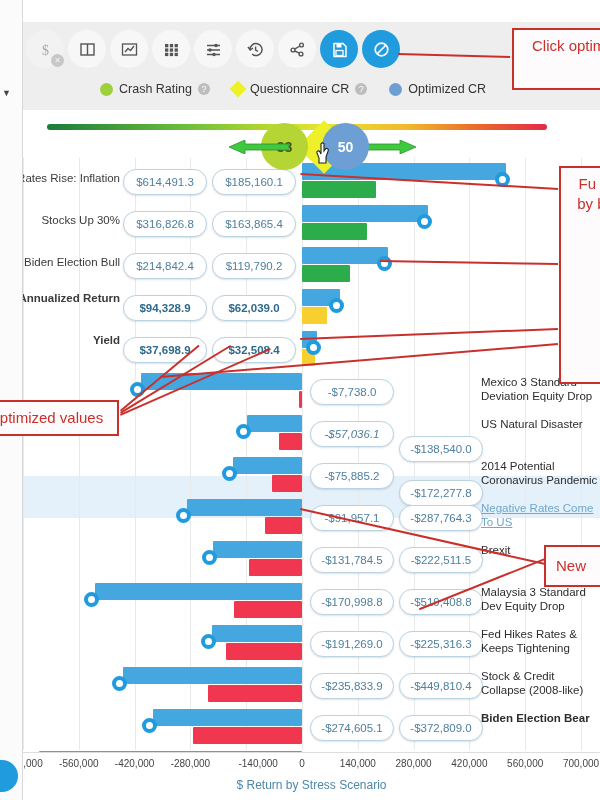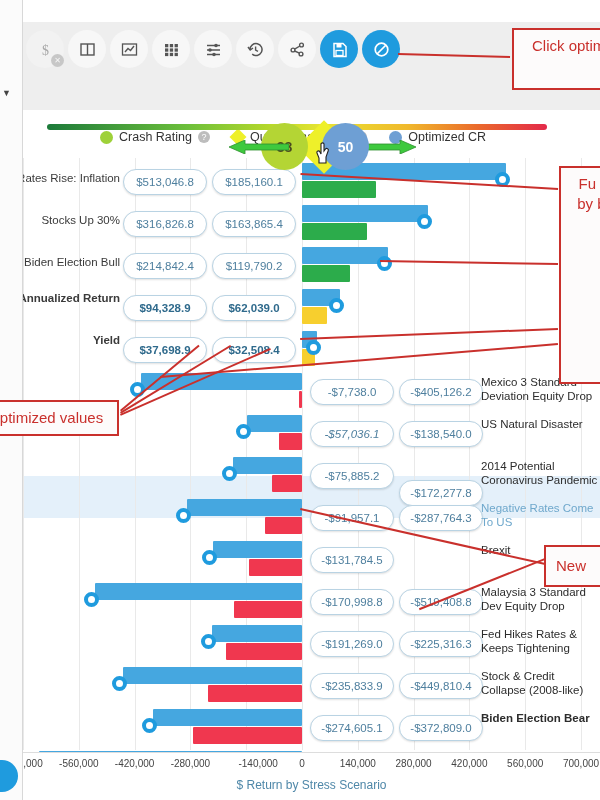--- a/index.html
+++ b/index.html
@@ -37,21 +37,21 @@
   .tbtn svg{ width:17px; height:17px; }
   .tbtn .disabled-badge{
     position:absolute; right:0px; bottom:1px; width:13px;height:13px;border-radius:50%;
     background:#9a9a9a; color:#fff; font-size:8px; display:flex;align-items:center;justify-content:center;
   }
   .tbtn.muted{ opacity:.45; }
 
   
   #legend{
     position:absolute; left:100px; top:82px; display:flex; align-items:center; gap:22px;
-    font-size:12.5px; color:#333; z-index:3;margin-top:48px;
+    font-size:12.5px; color:#333; z-index:3;
   }
   .lg{ display:flex; align-items:center; gap:6px; }
   .lg .dot{ width:13px;height:13px;border-radius:50%; }
   .lg .dia{ width:12px;height:12px; transform:rotate(45deg); }
   .qmark{ width:12px;height:12px;border-radius:50%;background:#bdbdbd;color:#fff;
           font-size:9px;display:inline-flex;align-items:center;justify-content:center;}
 
   
   #slider-wrap{ position:absolute; left:23px; top:104px; width:577px; height:50px; z-index:3;}
   #slider-track{
@@ -269,21 +269,21 @@
     <div class="gridline" style="left: 334.8px;"></div>
     <div class="gridline" style="left: 390.6px;"></div>
     <div class="gridline" style="left: 446.4px;"></div>
     <div class="gridline" style="left: 502.2px;"></div>
     <div class="gridline" style="left: 558px;"></div>
     <div class="row" style="top: 4px; height: 42px;">
       <div class="bar blue" style="left: 279px; width: 204.486px; top: 1px; height: 17px;"></div>
       <div class="bar green" style="left: 279px; width: 73.7995px; top: 19px; height: 17px;"></div>
       <div class="marker" style="left: 472.486px; top: 10px;"></div>
       <div class="rowlabel" style="right: 480px; top: 10px;">Rates Rise: Inflation</div>
-      <div class="pill" style="top: 7px; width: 84px; left: 100px;">$513,046.8</div>
+      <div class="pill" style="top: 7px; width: 84px; left: 100px;">$614,491.3</div>
       <div class="pill" style="top: 7px; width: 84px; left: 189px;">$185,160.1</div>
     </div>
     <div class="row" style="top: 46px; height: 42px;">
       <div class="bar blue" style="left: 279px; width: 126.278px; top: 1px; height: 17px;"></div>
       <div class="bar green" style="left: 279px; width: 65.3121px; top: 19px; height: 17px;"></div>
       <div class="marker" style="left: 394.278px; top: 10px;"></div>
       <div class="rowlabel" style="right: 480px; top: 10px;">Stocks Up 30%</div>
       <div class="pill" style="top: 7px; width: 84px; left: 100px;">$316,826.8</div>
       <div class="pill" style="top: 7px; width: 84px; left: 189px;">$163,865.4</div>
     </div>
@@ -309,52 +309,52 @@
       <div class="marker" style="left: 283.026px; top: 10px;"></div>
       <div class="rowlabel bold" style="right: 480px; top: 4px;">Yield</div>
       <div class="pill bold" style="top: 7px; width: 84px; left: 100px;">$37,698.9</div>
       <div class="pill bold" style="top: 7px; width: 84px; left: 189px;">$32,508.4</div>
     </div>
     <div class="row" style="top: 214px; height: 42px;">
       <div class="bar blue" style="left: 117.528px; width: 161.472px; top: 1px; height: 17px;"></div>
       <div class="bar red" style="left: 275.916px; width: 3.08415px; top: 19px; height: 17px;"></div>
       <div class="marker" style="left: 106.528px; top: 10px;"></div>
       <div class="pill" style="top: 7px; width: 84px; left: 287px;">-$7,738.0</div>
-      <div class="pill" style="top: 7px; width: 84px; left: 376px;">-$405,126.2</div>
       <div class="scenlabel" style="left: 458px; top: 3px;">Mexico 3 Standard Deviation Equity Drop</div>
     </div>
     <div class="row" style="top: 256px; height: 42px;">
       <div class="bar blue" style="left: 223.782px; width: 55.2181px; top: 1px; height: 17px;"></div>
       <div class="bar red" style="left: 256.267px; width: 22.733px; top: 19px; height: 17px;"></div>
       <div class="marker" style="left: 212.782px; top: 10px;"></div>
       <div class="pill" style="top: 7px; width: 84px; left: 287px; font-style: italic;">-$57,036.1</div>
-      <div class="pill" style="top: 7px; width: 84px; left: 376px;">-$138,540.0</div>
+      <div class="pill" style="top: 22px; width: 84px; left: 376px;">-$138,540.0</div>
       <div class="scenlabel" style="left: 458px; top: 3px;">US Natural Disaster</div>
     </div>
     <div class="row" style="top: 298px; height: 42px;">
       <div class="bar blue" style="left: 210.335px; width: 68.665px; top: 1px; height: 17px;"></div>
       <div class="bar red" style="left: 248.754px; width: 30.2457px; top: 19px; height: 17px;"></div>
       <div class="marker" style="left: 199.335px; top: 10px;"></div>
       <div class="pill" style="top: 7px; width: 84px; left: 287px;">-$75,885.2</div>
       <div class="pill" style="top: 7px; width: 84px; left: 376px; margin-top: 17px;">-$172,277.8</div>
       <div class="scenlabel" style="left: 458px; top: 3px;">2014 Potential Coronavirus Pandemic</div>
     </div>
     <div class="row" style="top: 340px; height: 42px;">
       <div class="bar blue" style="left: 164.305px; width: 114.695px; top: 1px; height: 17px;"></div>
       <div class="bar red" style="left: 242.349px; width: 36.6515px; top: 19px; height: 17px;"></div>
       <div class="marker" style="left: 153.305px; top: 10px;"></div>
       <div class="pill" style="top: 7px; width: 84px; left: 287px;">-$91,957.1</div>
       <div class="pill" style="top: 7px; width: 84px; left: 376px;">-$287,764.3</div>
-      <div class="scenlabel hl" style="left: 458px; top: 3px;">Negative Rates Come To US</div>
+      <div class="scenlabel hl" style="left: 458px; top: 3px; text-decoration: underline;">Negative Rates Come To US</div>
     </div>
     <div class="row" style="top: 382px; height: 42px;">
       <div class="bar blue" style="left: 190.313px; width: 88.6867px; top: 1px; height: 17px;"></div>
       <div class="bar red" style="left: 226.474px; width: 52.5255px; top: 19px; height: 17px;"></div>
       <div class="marker" style="left: 179.313px; top: 10px;"></div>
       <div class="pill" style="top: 7px; width: 84px; left: 287px;">-$131,784.5</div>
+      <div class="pill" style="top: 7px; width: 84px; left: 376px;">-$222,511.5</div>
       <div class="scenlabel" style="left: 458px; top: 3px;">Brexit</div>
     </div>
     <div class="row" style="top: 424px; height: 42px;">
       <div class="bar blue" style="left: 71.9785px; width: 207.022px; top: 1px; height: 17px;"></div>
       <div class="bar red" style="left: 210.845px; width: 68.1552px; top: 19px; height: 17px;"></div>
       <div class="marker" style="left: 60.9785px; top: 10px;"></div>
       <div class="pill" style="top: 7px; width: 84px; left: 287px;">-$170,998.8</div>
       <div class="pill" style="top: 7px; width: 84px; left: 376px;">-$519,408.8</div>
       <div class="scenlabel" style="left: 458px; top: 3px;">Malaysia 3 Standard Dev Equity Drop</div>
     </div>

